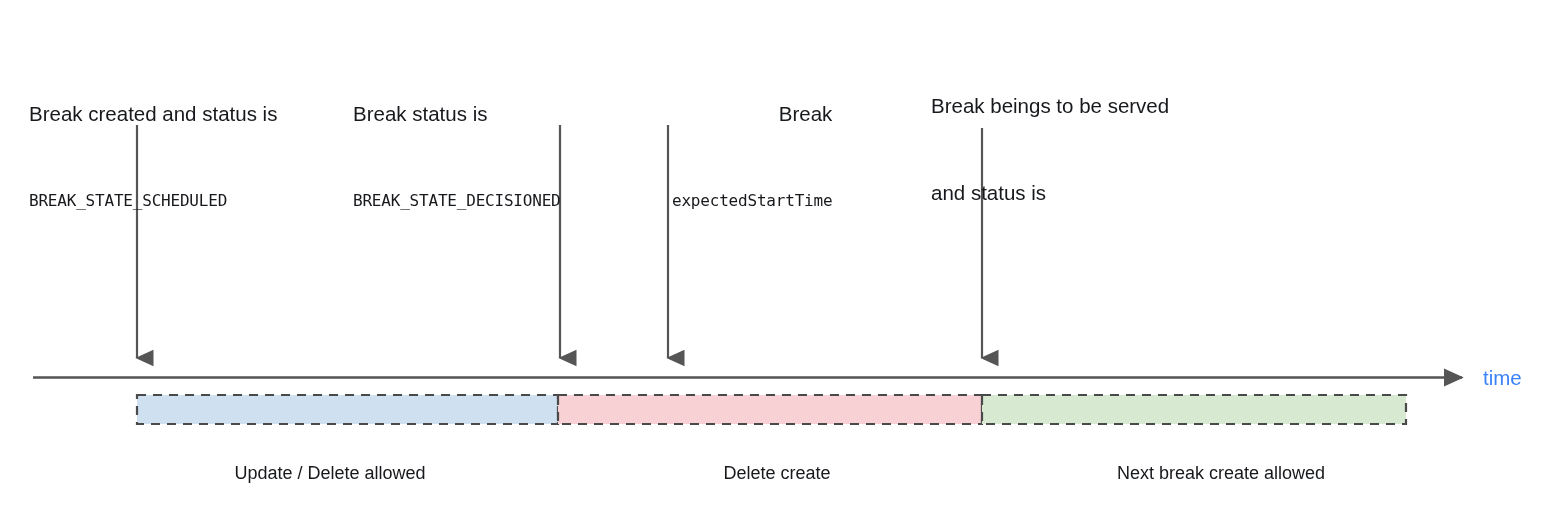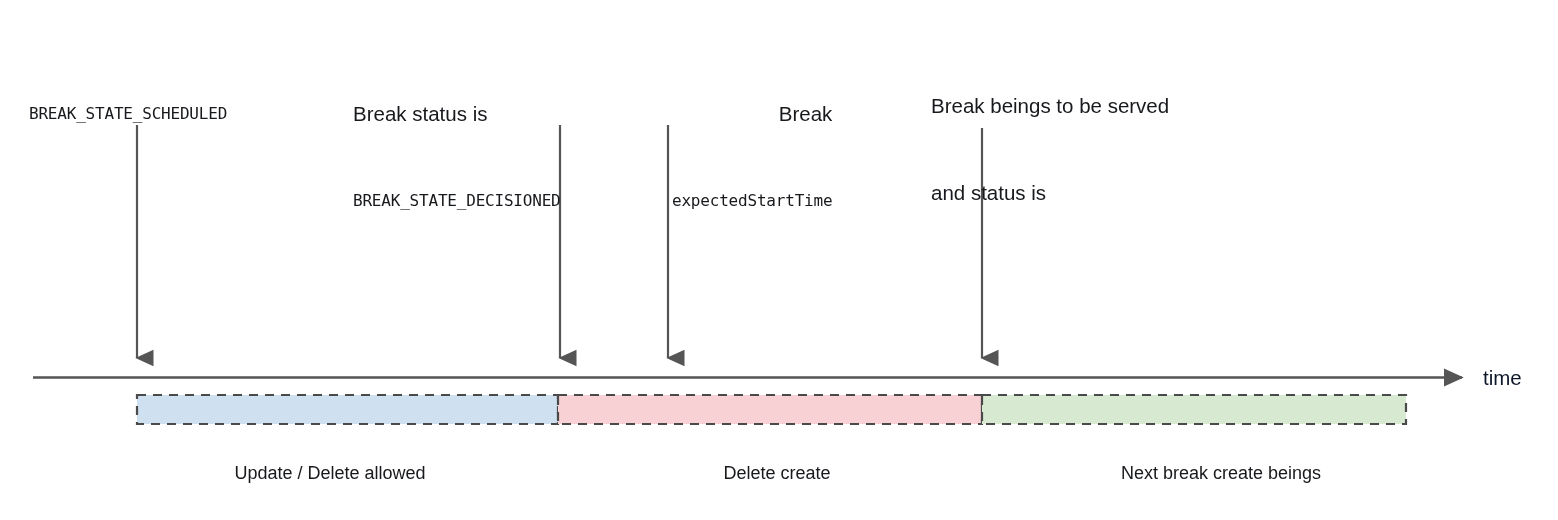--- a/index.html
+++ b/index.html
@@ -64,21 +64,21 @@
   .cap-1 { left: 330px;  top: 461px; }
   .cap-2 { left: 777px;  top: 461px; }
   .cap-3 { left: 1221px; top: 461px; }
 
   
   .axis-label {
     position: absolute;
     left: 1483px;
     top: 366px;
     font-size: 20.5px;
-    color: #0f172a;
+    color: #3b82f6;
     white-space: nowrap;
   }
 
   svg { display: block; }
 </style>
 </head>
 <body>
 
 <div>
 
@@ -103,20 +103,21 @@
     <line x1="33" y1="377.5" x2="1462" y2="377.5" stroke="#555555" stroke-width="2.4" marker-end="url(#arrowRight)"></line>
 
     <g>
       <rect x="137" y="395" width="421" height="29" fill="#cfe0f1" stroke="#4a4a4a" stroke-width="2.2" stroke-dasharray="9 7"></rect>
       <rect x="558" y="395" width="424" height="29" fill="#f7d1d3" stroke="#4a4a4a" stroke-width="2.2" stroke-dasharray="9 7"></rect>
       <rect x="982" y="395" width="424" height="29" fill="#d7e9d1" stroke="#4a4a4a" stroke-width="2.2" stroke-dasharray="9 7"></rect>
     </g>
   </svg>
 
   <div class="anno anno-1">
+    <span class="ln sans">Break created and status is</span>
     <span class="ln mono">BREAK_STATE_SCHEDULED</span>
   </div>
 
   <div class="anno anno-2">
     <span class="ln sans">Break status is</span>
     <span class="ln mono">BREAK_STATE_DECISIONED</span>
   </div>
 
   <div class="anno anno-3">
     <span class="ln sans">Break</span>
@@ -125,15 +126,15 @@
 
   <div class="anno anno-4">
     <span class="ln sans">Break beings to be served</span>
     <span class="ln sans">and status is</span>
   </div>
 
   <div class="axis-label">time</div>
 
   <div class="caption cap-1">Update / Delete allowed</div>
   <div class="caption cap-2">Delete create</div>
-  <div class="caption cap-3">Next break create beings</div>
+  <div class="caption cap-3">Next break create allowed</div>
 
 </div>
 
 </body></html>

